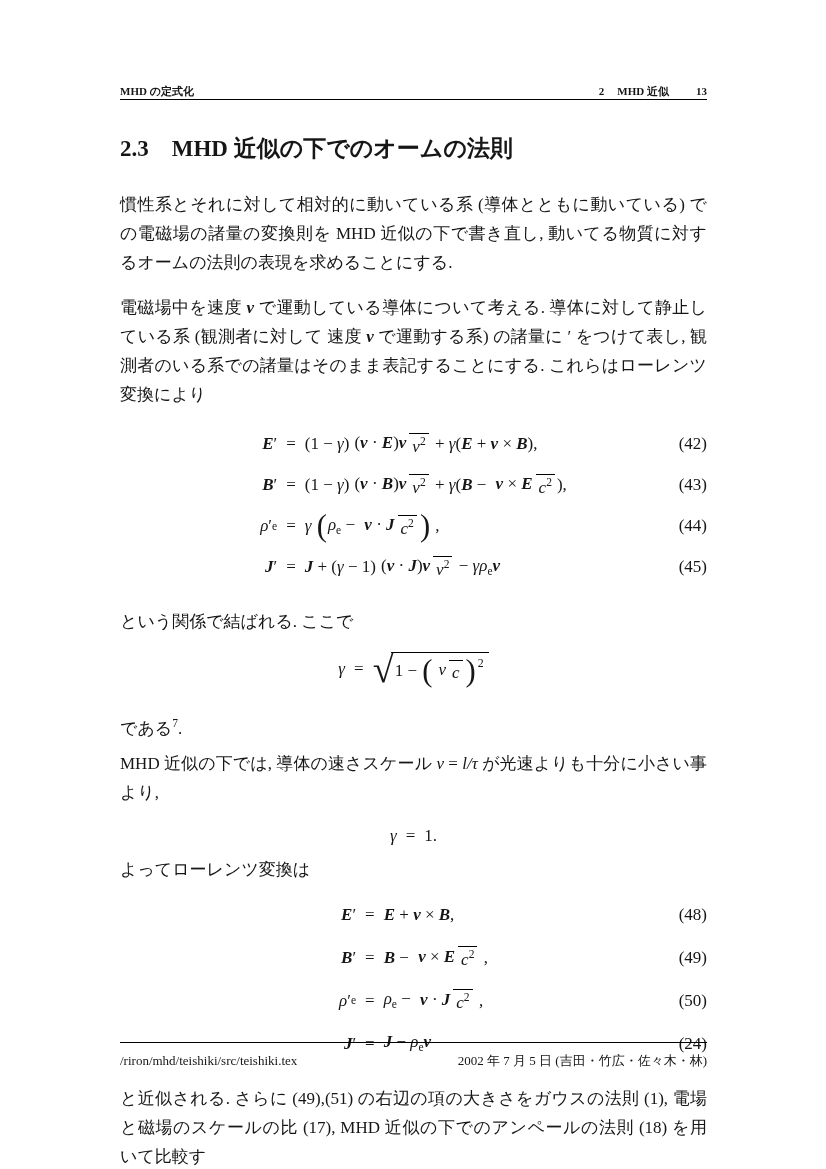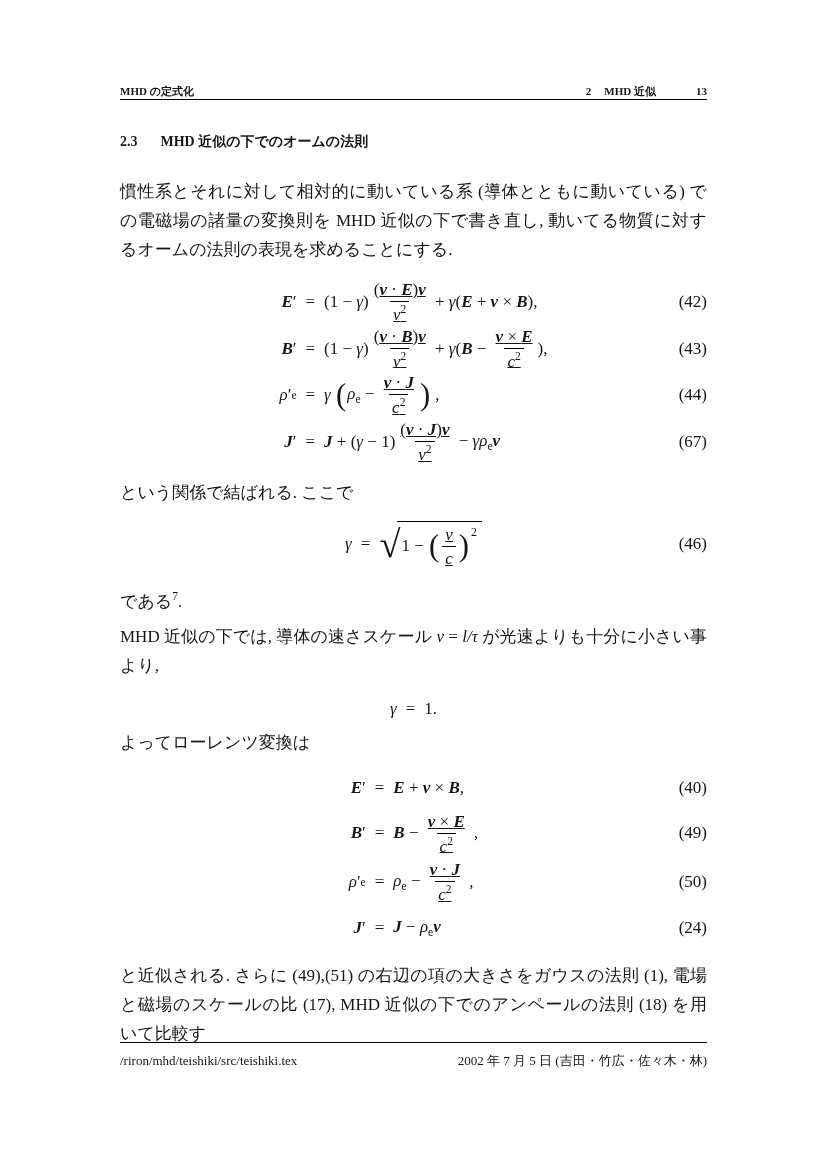--- a/index.html
+++ b/index.html
@@ -12,49 +12,49 @@
     background:#ffffff;
     color:#161616;
     font-family:"Liberation Serif","DejaVu Serif",serif;
     font-size:17px;
   }
   
   .hdr{display:flex;justify-content:space-between;align-items:baseline;
        font-weight:bold;font-size:11px;border-bottom:1.6px solid #000;}
   .hdr-right{display:flex;align-items:baseline;}
   .hdr-secno{margin-right:13px;}
-  .hdr-sectitle{margin-right:40px;}
-  
-  .sechead{margin-top:33px;display:flex;align-items:baseline;font-weight:bold;font-size:14px;}
+  .hdr-sectitle{margin-right:27px;}
+  
+  .sechead{margin-top:33px;display:flex;align-items:baseline;font-weight:bold;font-size:23px;}
   .sechead .no{margin-right:23px;}
   
   .para{line-height:29px;text-align:justify;text-justify:inter-ideograph;}
   .mt26{margin-top:26px;}
   .mt16{margin-top:16px;}
-  .mt14{margin-top:14px;font-family:Liberation Serif, serif;}
+  .mt14{margin-top:21px;font-family:Liberation Serif, serif;}
   .mt12{}
   .mt18{margin-top:6px;}
   
   .eqgroup{display:grid;grid-template-columns:1fr max-content max-content max-content 1fr;
            align-items:center;row-gap:3px;}
   .eg1{margin-top:16px;}
   .eg2{margin-top:14px;}
   .eg3{margin-top:10px;}
   .eg4{margin-top:12px;row-gap:5px;}
   .c-sp{min-height:1px;}
   .c-lhs{display:flex;align-items:center;justify-self:end;white-space:pre;}
   .c-rel{padding:0 9px;}
   .c-rhs{display:flex;align-items:center;justify-self:start;min-height:38px;}
   .c-num{text-align:right;}
   .mt{white-space:pre;}
   b.bi{font-weight:bold;font-style:italic;}
   i{font-style:italic;}
   sup{font-size:0.68em;}
   sub{font-size:0.68em;}
-  .frac{display:inline-flex;flex-direction:column;align-items:center;line-height:1.12;margin:0 2px;text-decoration:underline;}
+  .frac{display:inline-flex;align-items:center;line-height:1.12;margin:0 2px;}
   .fn{padding:0 3px 2px;}
   .fd{border-top:1px solid #000;padding:2px 3px 0;}
   .bigp{font-size:1.8em;font-weight:300;line-height:1;margin:0 1px;}
   .bigsup{font-size:0.7em;align-self:flex-start;margin-left:1px;}
   .sqrt{display:inline-flex;align-items:center;}
   .rad{font-size:2.25em;line-height:0.85;font-weight:300;margin-right:-3px;}
   .radbody{display:inline-flex;align-items:center;border-top:1.4px solid #000;padding:3px 5px 0 4px;}
   
   .ftr{position:absolute;left:120px;right:119px;top:1042px;
        border-top:1.3px solid #000;padding-top:9px;
@@ -74,20 +74,21 @@
     </span>
   </div>
 
   <div class="sechead">
     <span class="no">2.3</span>
     <span>MHD 近似の下でのオームの法則</span>
   </div>
 
   <div class="para mt26">慣性系とそれに対して相対的に動いている系 (導体とともに動いている) での電磁場の諸量の変換則を MHD 近似の下で書き直し, 動いてる物質に対するオームの法則の表現を求めることにする.</div>
 
+  <div class="para mt16">電磁場中を速度 <b class="bi">v</b> で運動している導体について考える. 導体に対して静止している系 (観測者に対して 速度 <b class="bi">v</b> で運動する系) の諸量に ′ をつけて表し, 観測者のいる系での諸量はそのまま表記することにする. これらはローレンツ変換により</div>
 
   <div class="eqgroup eg1">
       <span class="c-sp"></span>
       <span class="c-lhs"><b class="bi">E</b>′</span>
       <span class="c-rel">=</span>
       <span class="c-rhs">
         <span class="mt">(1 − <i>γ</i>)</span>
         <span class="frac">
           <span class="fn">(<b class="bi">v</b> · <b class="bi">E</b>)<b class="bi">v</b></span>
           <span class="fd"><i>v</i><sup>2</sup></span>
@@ -131,21 +132,21 @@
       <span class="c-lhs"><b class="bi">J</b>′</span>
       <span class="c-rel">=</span>
       <span class="c-rhs">
         <span class="mt"><b class="bi">J</b> + (<i>γ</i> − 1)</span>
         <span class="frac">
           <span class="fn">(<b class="bi">v</b> · <b class="bi">J</b>)<b class="bi">v</b></span>
           <span class="fd"><i>v</i><sup>2</sup></span>
         </span>
         <span class="mt"> − <i>γρ</i><sub>e</sub><b class="bi">v</b></span>
       </span>
-      <span class="c-num">(67)</span>
+      <span class="c-num">(45)</span>
     </div>
 
   <div class="para mt14">という関係で結ばれる. ここで</div>
 
   <div class="eqgroup eg2">
       <span class="c-sp"></span>
       <span class="c-lhs"><i>γ</i></span>
       <span class="c-rel">=</span>
       <span class="c-rhs">
         <span class="sqrt">
@@ -155,21 +156,20 @@
             <span class="bigp">(</span>
             <span class="frac">
               <span class="fn"><i>v</i></span>
               <span class="fd"><i>c</i></span>
             </span>
             <span class="bigp">)</span>
             <span class="bigsup">2</span>
           </span>
         </span>
       </span>
-      <span class="c-num">(46)</span>
     </div>
 
   <div class="para mt14">である<sup>7</sup>.</div>
 
   <div class="para mt18">MHD 近似の下では, 導体の速さスケール <i>v</i> = <i>l/τ</i> が光速よりも十分に小さい事より,</div>
 
   <div class="eqgroup eg3">
       <span class="c-sp"></span>
       <span class="c-lhs"><i>γ</i></span>
       <span class="c-rel">=</span>
@@ -180,21 +180,21 @@
 
   <div class="para mt12">よってローレンツ変換は</div>
 
   <div class="eqgroup eg4">
       <span class="c-sp"></span>
       <span class="c-lhs"><b class="bi">E</b>′</span>
       <span class="c-rel">=</span>
       <span class="c-rhs">
         <span class="mt"><b class="bi">E</b> + <b class="bi">v</b> × <b class="bi">B</b>,</span>
       </span>
-      <span class="c-num">(40)</span>
+      <span class="c-num">(48)</span>
       <span class="c-sp"></span>
       <span class="c-lhs"><b class="bi">B</b>′</span>
       <span class="c-rel">=</span>
       <span class="c-rhs">
         <span class="mt"><b class="bi">B</b> − </span>
         <span class="frac">
           <span class="fn"><b class="bi">v</b> × <b class="bi">E</b></span>
           <span class="fd"><i>c</i><sup>2</sup></span>
         </span>
         <span class="mt"> ,</span>

